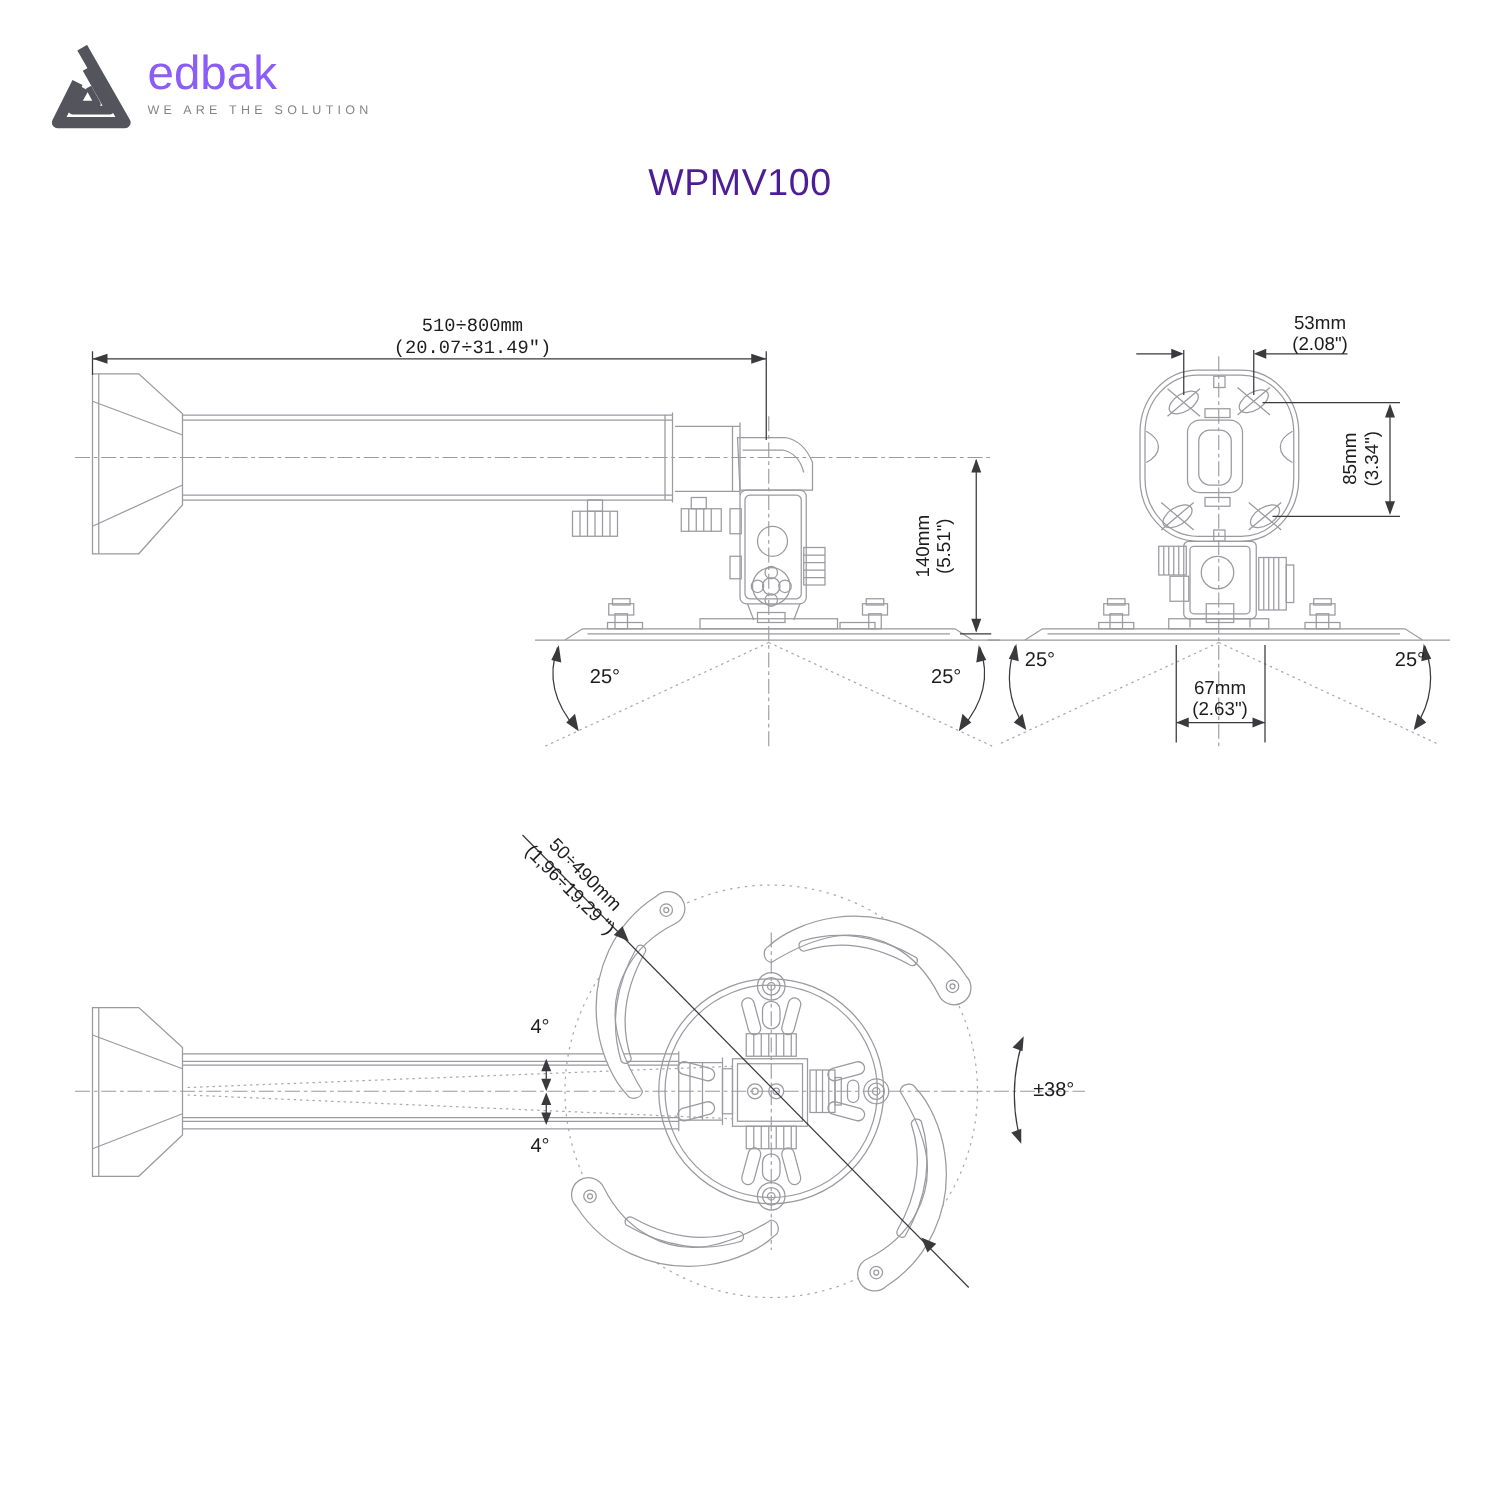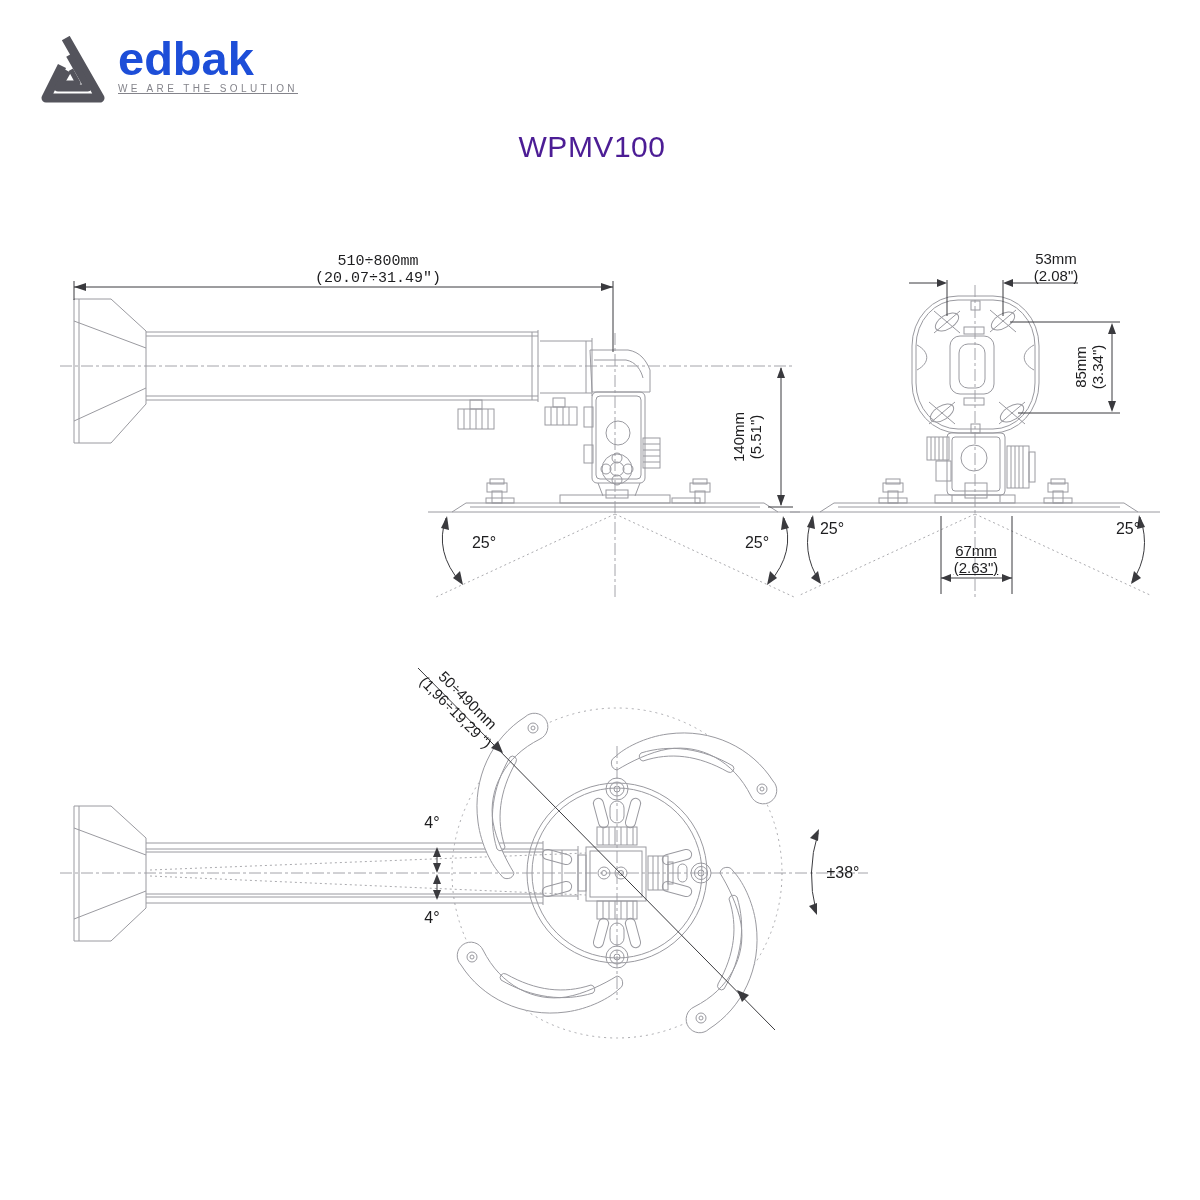--- a/index.html
+++ b/index.html
@@ -19,22 +19,22 @@
   .lbl{position:absolute;font-size:15px;line-height:17px;color:#1d1d1f;text-align:center;
        white-space:nowrap;transform:translate(-50%,-50%);}
   .lbl.big{font-size:16px;}
   .lbl.rot90{transform:translate(-50%,-50%) rotate(-90deg);}
   .lbl.rot45{transform:translate(-50%,-50%) rotate(45deg);}
   .title{position:absolute;left:592px;top:147px;transform:translate(-50%,-50%);
          font-size:30px;color:#4c1d95;letter-spacing:0.5px;}
   
   .logo{position:absolute;left:38px;top:36px;display:flex;align-items:flex-start;}
   .logo-text{margin-left:10px;}
-  .logo-name{font-size:47px;line-height:46px;font-weight:bold;color:#1d4ed8;letter-spacing:0px;}
-  .logo-tag{font-size:10px;letter-spacing:3.4px;color:#84848b;margin-top:1px;text-decoration:underline;}
+  .logo-name{font-size:38px;line-height:46px;font-weight:normal;color:#8b5cf6;letter-spacing:0px;}
+  .logo-tag{font-size:10px;letter-spacing:3.4px;color:#84848b;margin-top:1px;}
 </style>
 </head>
 <body>
 
 <div class="canvas">
 
   <svg class="art" width="1200" height="1200" viewBox="0 0 1200 1200">
     <defs>
       <g id="bolt">
         <rect class="ln" x="-5" y="-12" width="10" height="12"></rect>
@@ -284,21 +284,21 @@
   <div class="lbl big" style="left:757px;top:542px;">25°</div>
 
   <div class="lbl" style="left:1056px;top:267px;">
     <div>53mm</div>
     <div>(2.08")</div>
   </div>
   <div class="lbl rot90" style="left:1089px;top:367px;">
     <div>85mm</div>
     <div>(3.34")</div>
   </div>
-  <div class="lbl" style="left:976px;top:559px;text-decoration:underline;">
+  <div class="lbl" style="left:976px;top:559px;">
     <div>67mm</div>
     <div>(2.63")</div>
   </div>
   <div class="lbl big" style="left:832px;top:528px;">25°</div>
   <div class="lbl big" style="left:1128px;top:528px;">25°</div>
 
   <div class="lbl rot45" style="left:462px;top:706px;">
     <div>50÷490mm</div>
     <div>(1,96÷19,29 ")</div>
   </div>

